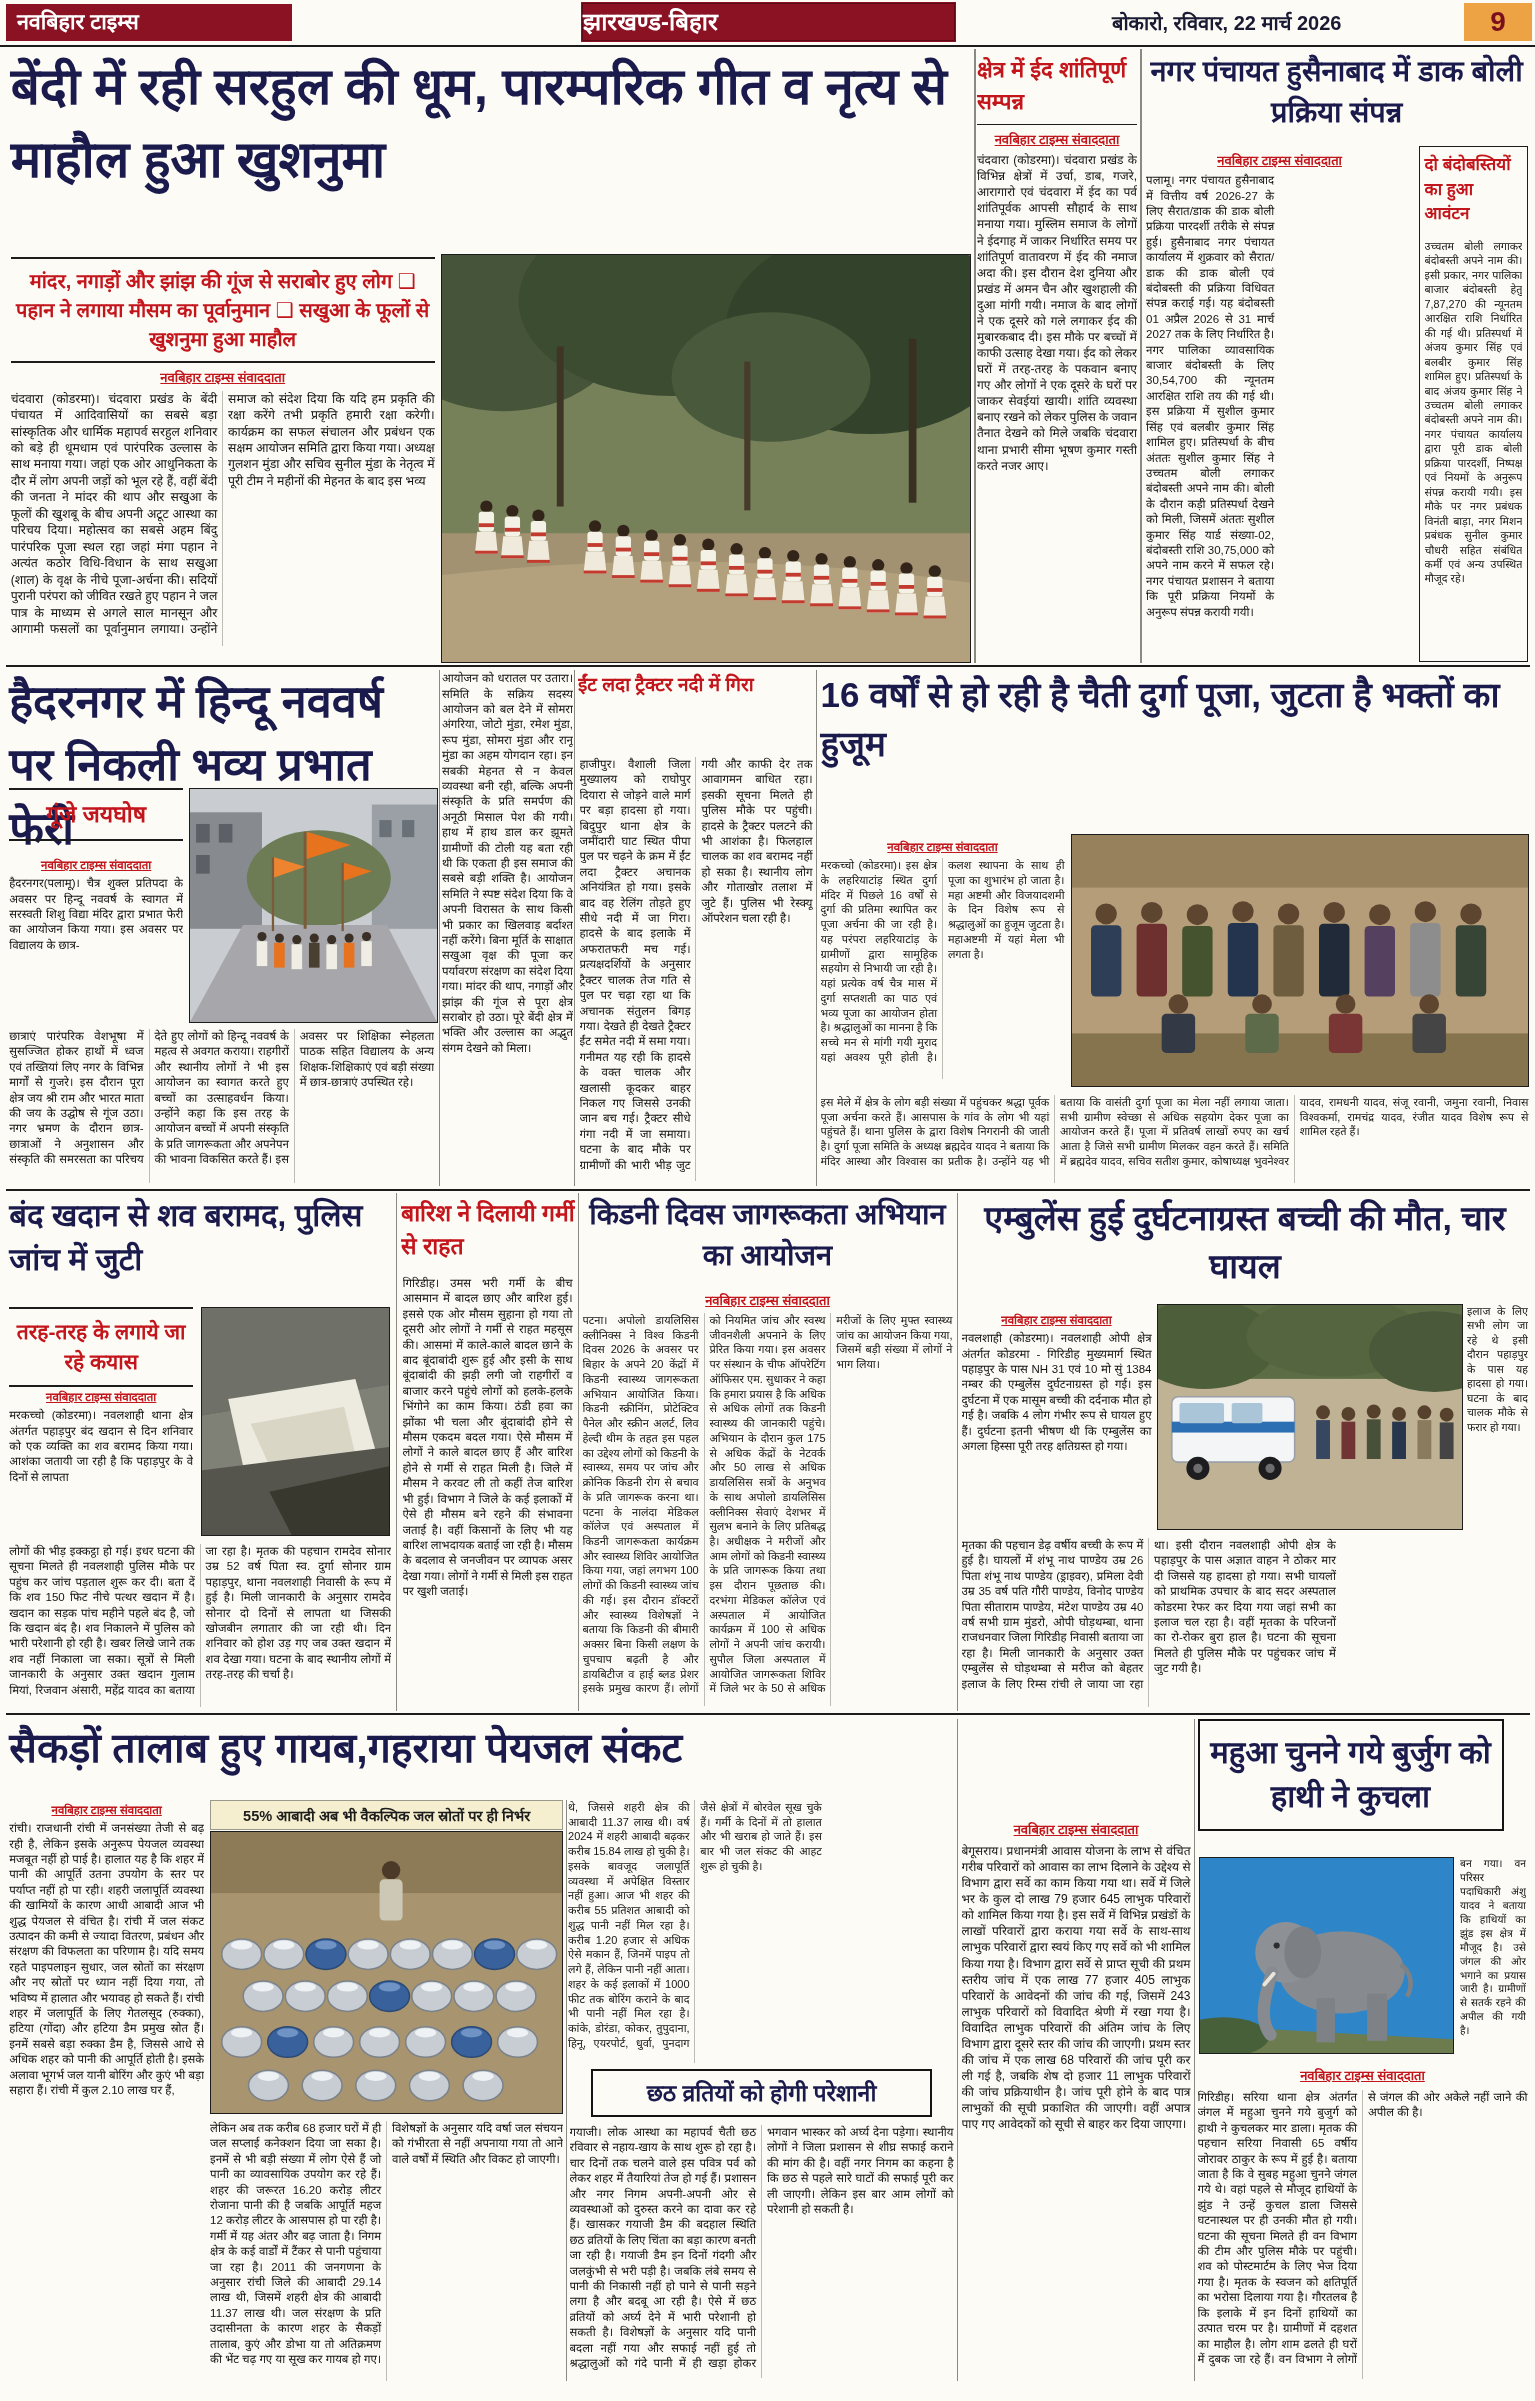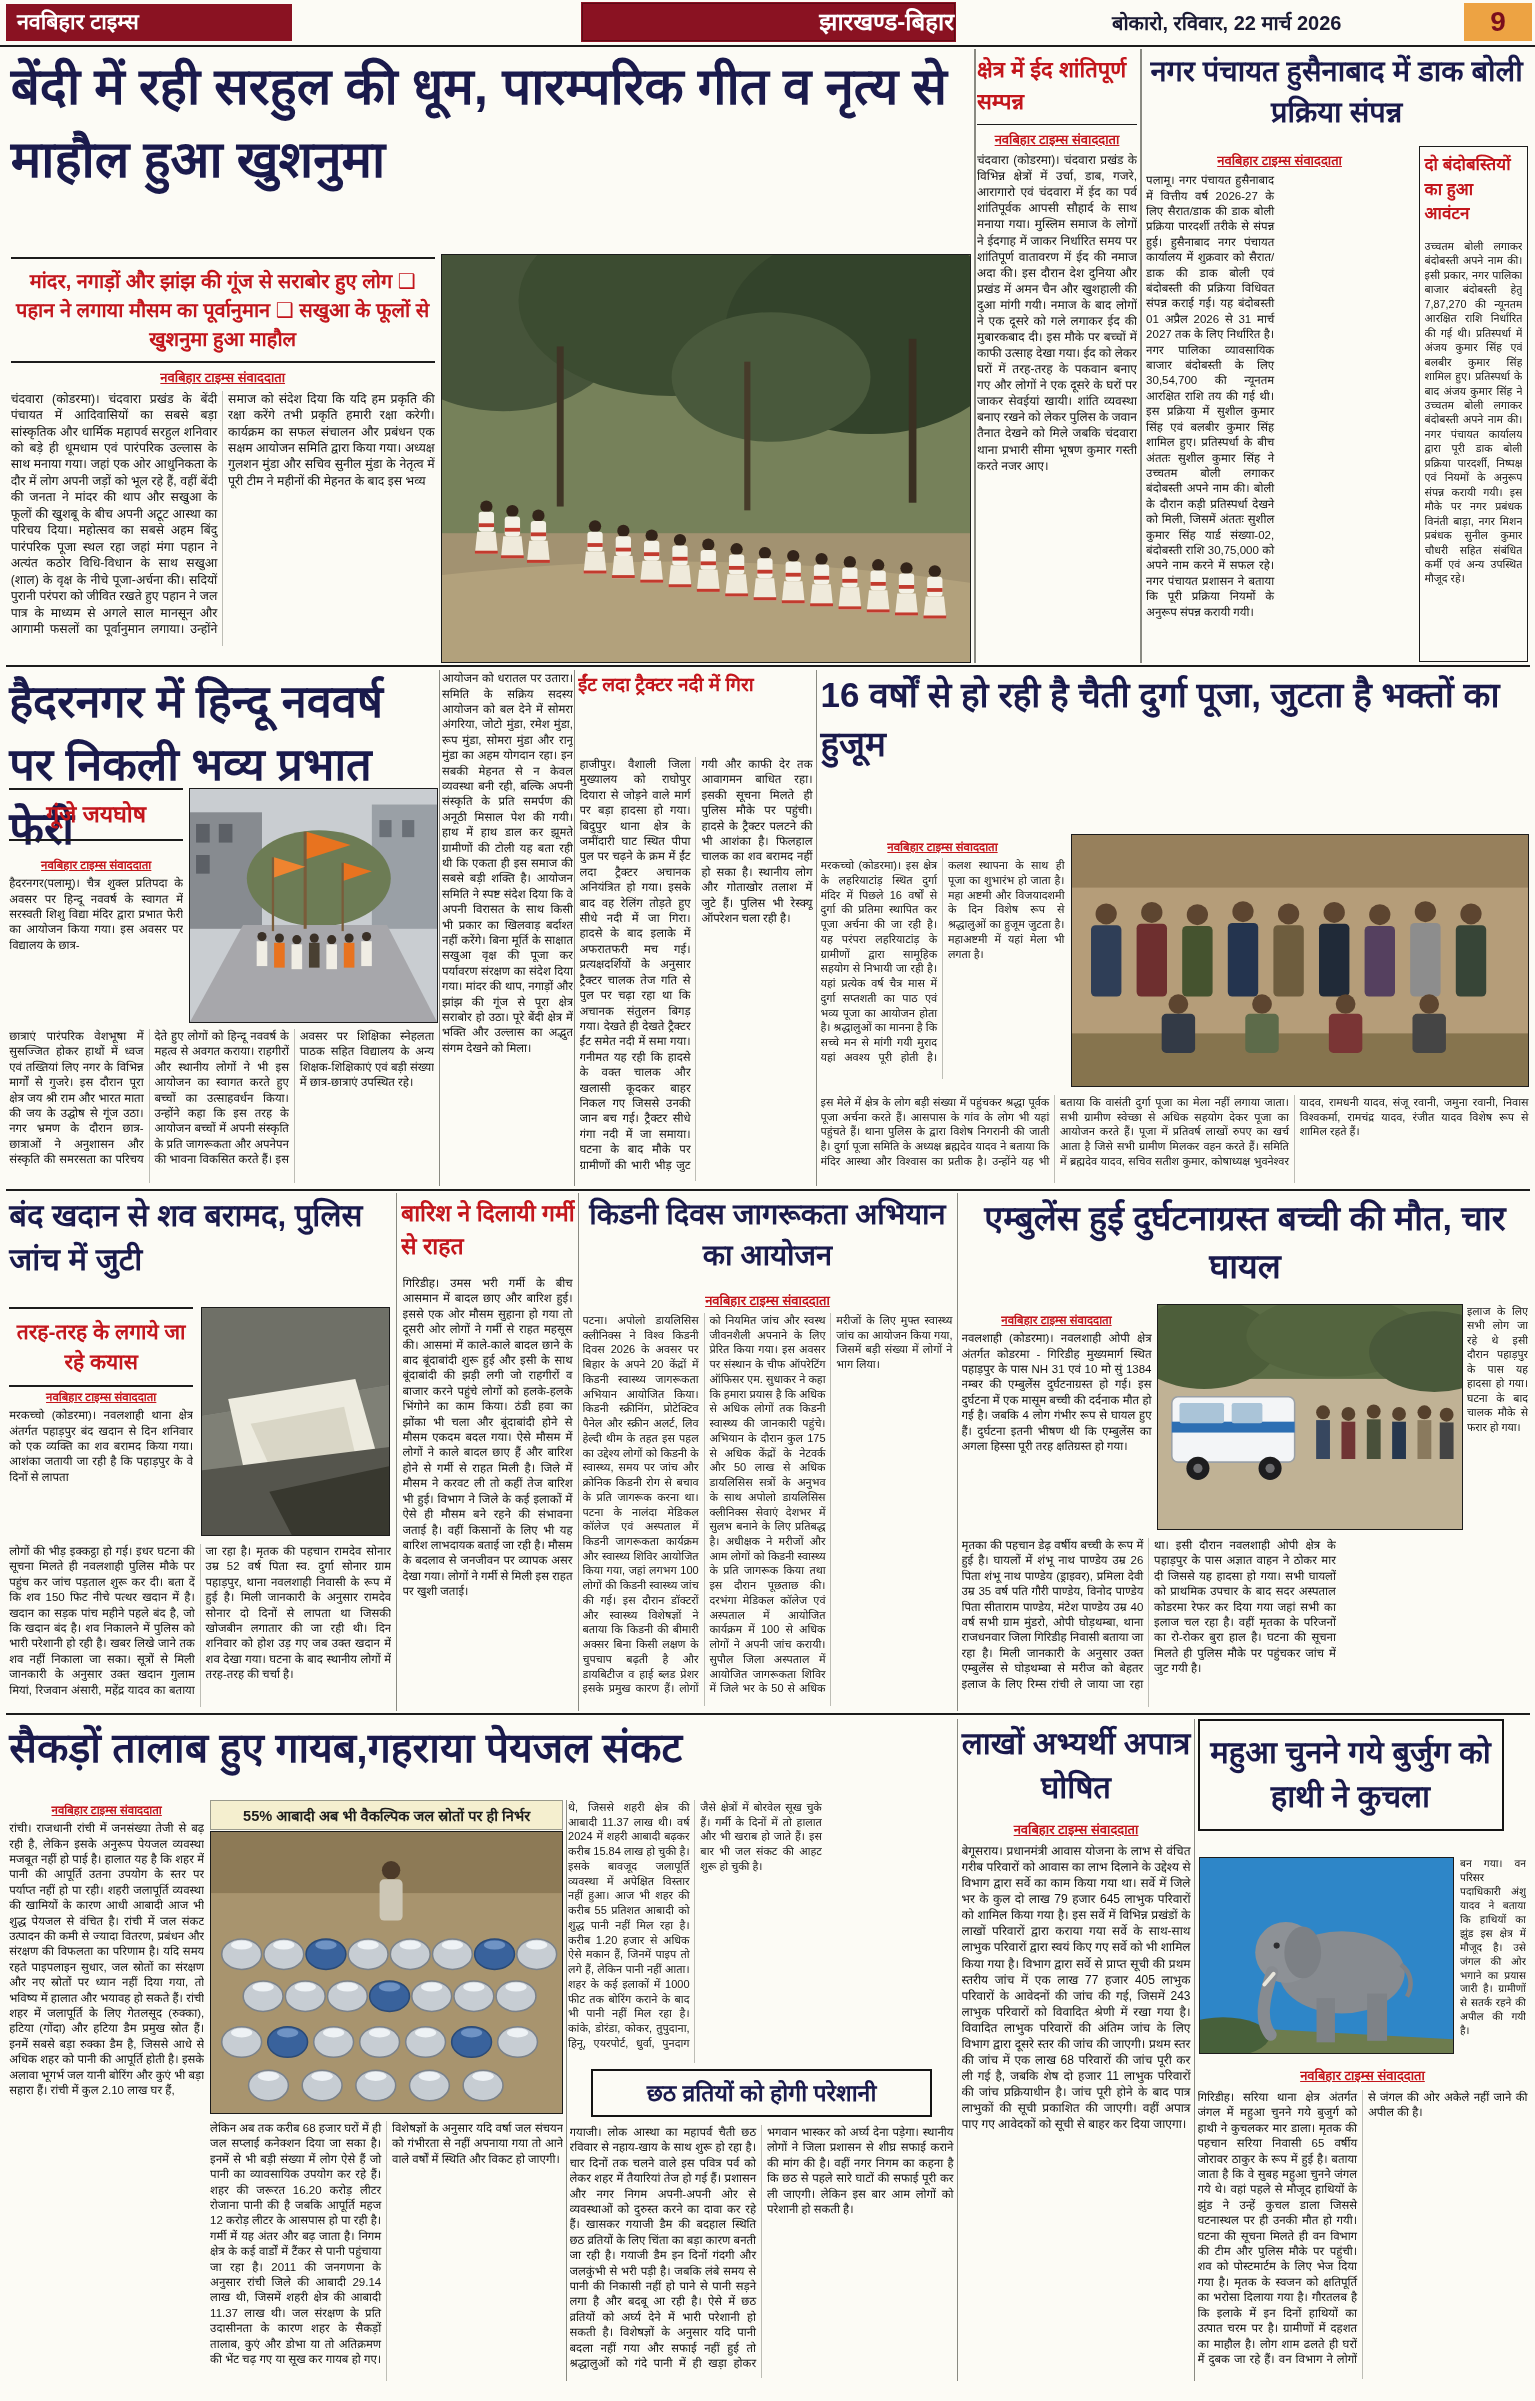--- a/index.html
+++ b/index.html
@@ -14,21 +14,21 @@
   .body{font-size:12.3px;line-height:1.34;text-align:justify;color:#141414;column-fill:auto}
   .cols2{column-count:2;column-gap:10.8px;column-rule:0.8px solid #bdbdb5}
   .cols3{column-count:3;column-gap:10.8px;column-rule:0.8px solid #bdbdb5}
   .photo{position:absolute;border:0.8px solid #1c1c1c;background:#cfcfc6;overflow:hidden}
   .photo svg{display:block;width:100%;height:100%}
   .kicker-box{border-top:2.3px solid #1c1c1c;border-bottom:2.3px solid #1c1c1c;color:#c3161c;font-weight:700;text-align:center;line-height:1.45;padding:7.7px 3.1px}
   .rule{position:absolute;background:#1c1c1c}
   .vrule{position:absolute;background:#8a8a82}
   
   .masthead{position:absolute;left:6.1px;top:3.8px;width:286px;height:37px;background:#8a1222;color:#fff;font-weight:700;font-size:21.5px;line-height:37px;padding-left:10.8px}
-  .edition-box{position:absolute;left:582px;top:3.1px;width:373px;height:38px;background:#8a1222;border:1.5px solid #5c0b16;outline:0.8px solid #8a1222;color:#fff;font-weight:700;font-size:24px;text-align:right;line-height:35px}
+  .edition-box{position:absolute;left:582px;top:3.1px;width:373px;height:38px;background:#8a1222;border:1.5px solid #5c0b16;outline:0.8px solid #8a1222;color:#fff;font-weight:700;font-size:24px;text-align:left;line-height:35px}
   .date-place{position:absolute;left:1112px;top:9.2px;width:338px;font-weight:700;font-size:20px;color:#1a1a33}
   .pagenum-box{position:absolute;left:1464px;top:3.1px;width:68px;height:38px;background:#eda343;color:#7a0e1c;font-weight:700;font-size:28px;text-align:center;line-height:38px}
   .caption-bar{position:absolute;background:#f5efcf;border:0.8px solid #9a9a8c;color:#1d1d1d;font-weight:700;font-size:14.6px;text-align:center;padding:3.8px 1.5px}
   .boxed-h{border:2.3px solid #141414;color:#1a1a4c;font-weight:700;text-align:center;line-height:1.4}
   .dot{position:absolute;top:6.1px;width:7.7px;height:7.7px;border-radius:50%}
   .footer{position:absolute;left:0;top:2381px;width:1536px;height:21px}
   .reg{position:absolute;right:9.2px;top:3.1px;font-weight:700;font-size:11.5px;color:#111;display:flex;align-items:center;gap:2.3px}
   .reg .ybox{display:inline-block;width:9.2px;height:9.2px;background:#ffe800;border:0.8px solid #999}
 </style>
 </head>
@@ -340,21 +340,20 @@
     <p class="body cols2" style="position:absolute;left:204px;top:404px;width:353px;height:260px;overflow:hidden;font-size:11.5px">लेकिन अब तक करीब 68 हजार घरों में ही जल सप्लाई कनेक्शन दिया जा सका है। इनमें से भी बड़ी संख्या में लोग ऐसे हैं जो पानी का व्यावसायिक उपयोग कर रहे हैं। शहर की जरूरत 16.20 करोड़ लीटर रोजाना पानी की है जबकि आपूर्ति महज 12 करोड़ लीटर के आसपास हो पा रही है। गर्मी में यह अंतर और बढ़ जाता है। निगम क्षेत्र के कई वार्डों में टैंकर से पानी पहुंचाया जा रहा है। 2011 की जनगणना के अनुसार रांची जिले की आबादी 29.14 लाख थी, जिसमें शहरी क्षेत्र की आबादी 11.37 लाख थी। जल संरक्षण के प्रति उदासीनता के कारण शहर के सैकड़ों तालाब, कुएं और डोभा या तो अतिक्रमण की भेंट चढ़ गए या सूख कर गायब हो गए। विशेषज्ञों के अनुसार यदि वर्षा जल संचयन को गंभीरता से नहीं अपनाया गया तो आने वाले वर्षों में स्थिति और विकट हो जाएगी।</p>
     <p class="body cols3" style="position:absolute;left:562px;top:83px;width:386px;height:263px;overflow:hidden;font-size:11px">थे, जिससे शहरी क्षेत्र की आबादी 11.37 लाख थी। वर्ष 2024 में शहरी आबादी बढ़कर करीब 15.84 लाख हो चुकी है। इसके बावजूद जलापूर्ति व्यवस्था में अपेक्षित विस्तार नहीं हुआ। आज भी शहर की करीब 55 प्रतिशत आबादी को शुद्ध पानी नहीं मिल रहा है। करीब 1.20 हजार से अधिक ऐसे मकान हैं, जिनमें पाइप तो लगे हैं, लेकिन पानी नहीं आता। शहर के कई इलाकों में 1000 फीट तक बोरिंग कराने के बाद भी पानी नहीं मिल रहा है। कांके, डोरंडा, कोकर, तुपुदाना, हिनू, एयरपोर्ट, धुर्वा, पुनदाग जैसे क्षेत्रों में बोरवेल सूख चुके हैं। गर्मी के दिनों में तो हालात और भी खराब हो जाते हैं। इस बार भी जल संकट की आहट शुरू हो चुकी है।</p>
   </section>
 
   <section class="article" style="left:568px;top:2067px;width:387px;height:316px">
     <h2 class="boxed-h" style="position:absolute;left:23px;top:1.5px;width:341px;font-size:23px;padding:6.1px 4.6px">छठ व्रतियों को होगी परेशानी</h2>
     <p class="body cols2" style="position:absolute;left:1.5px;top:58px;width:384px;height:253px;overflow:hidden;font-size:11.5px"><span class="dateline">गयाजी।</span> <span>लोक आस्था का महापर्व चैती छठ रविवार से नहाय-खाय के साथ शुरू हो रहा है। चार दिनों तक चलने वाले इस पवित्र पर्व को लेकर शहर में तैयारियां तेज हो गई हैं। प्रशासन और नगर निगम अपनी-अपनी ओर से व्यवस्थाओं को दुरुस्त करने का दावा कर रहे हैं। खासकर गयाजी डैम की बदहाल स्थिति छठ व्रतियों के लिए चिंता का बड़ा कारण बनती जा रही है। गयाजी डैम इन दिनों गंदगी और जलकुंभी से भरी पड़ी है। जबकि लंबे समय से पानी की निकासी नहीं हो पाने से पानी सड़ने लगा है और बदबू आ रही है। ऐसे में छठ व्रतियों को अर्घ्य देने में भारी परेशानी हो सकती है। विशेषज्ञों के अनुसार यदि पानी बदला नहीं गया और सफाई नहीं हुई तो श्रद्धालुओं को गंदे पानी में ही खड़ा होकर भगवान भास्कर को अर्घ्य देना पड़ेगा। स्थानीय लोगों ने जिला प्रशासन से शीघ्र सफाई कराने की मांग की है। वहीं नगर निगम का कहना है कि छठ से पहले सारे घाटों की सफाई पूरी कर ली जाएगी। लेकिन इस बार आम लोगों को परेशानी हो सकती है।</span></p>
   </section>
 
   <section class="article" style="left:960px;top:1717px;width:232px;height:667px">
-    <h2 class="headline" style="position:absolute;left:1.5px;top:4.6px;width:229px;font-size:31px;text-align:center">लाखों अभ्यर्थी अपात्र घोषित</h2>
     <div class="byline" style="position:absolute;left:1.5px;top:98px;width:229px">नवबिहार टाइम्स संवाददाता</div>
     <p class="body" style="position:absolute;left:1.5px;top:126px;width:229px;height:535px;overflow:hidden;font-size:12px"><span class="dateline">बेगूसराय।</span> <span>प्रधानमंत्री आवास योजना के लाभ से वंचित गरीब परिवारों को आवास का लाभ दिलाने के उद्देश्य से विभाग द्वारा सर्वे का काम किया गया था। सर्वे में जिले भर के कुल दो लाख 79 हजार 645 लाभुक परिवारों को शामिल किया गया है। इस सर्वे में विभिन्न प्रखंडों के लाखों परिवारों द्वारा कराया गया सर्वे के साथ-साथ लाभुक परिवारों द्वारा स्वयं किए गए सर्वे को भी शामिल किया गया है। विभाग द्वारा सर्वे से प्राप्त सूची की प्रथम स्तरीय जांच में एक लाख 77 हजार 405 लाभुक परिवारों के आवेदनों की जांच की गई, जिसमें 243 लाभुक परिवारों को विवादित श्रेणी में रखा गया है। विवादित लाभुक परिवारों की अंतिम जांच के लिए विभाग द्वारा दूसरे स्तर की जांच की जाएगी। प्रथम स्तर की जांच में एक लाख 68 परिवारों की जांच पूरी कर ली गई है, जबकि शेष दो हजार 11 लाभुक परिवारों की जांच प्रक्रियाधीन है। जांच पूरी होने के बाद पात्र लाभुकों की सूची प्रकाशित की जाएगी। वहीं अपात्र पाए गए आवेदकों को सूची से बाहर कर दिया जाएगा।</span></p>
   </section>
 
   <section class="article" style="left:1196px;top:1717px;width:333px;height:667px">
     <h2 class="boxed-h" style="position:absolute;left:1.5px;top:1.5px;width:306px;font-size:31px;padding:10.8px 6.1px">महुआ चुनने गये बुर्जुग को हाथी ने कुचला</h2>
     <div class="photo" style="left:3.1px;top:140px;width:255px;height:197px">
       <svg viewBox="0 0 330 256" preserveAspectRatio="none">
         <rect width="330" height="256" fill="#2e86c8"></rect>
         <polygon points="0,220 330,238 330,256 0,256" fill="#6d7c4e"></polygon>

